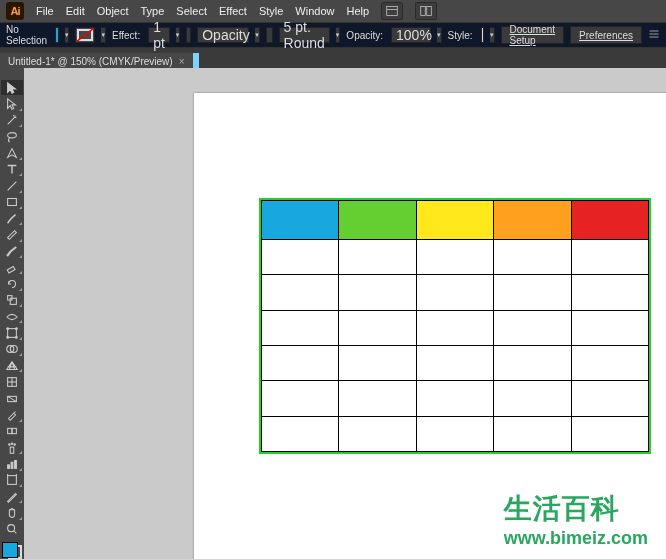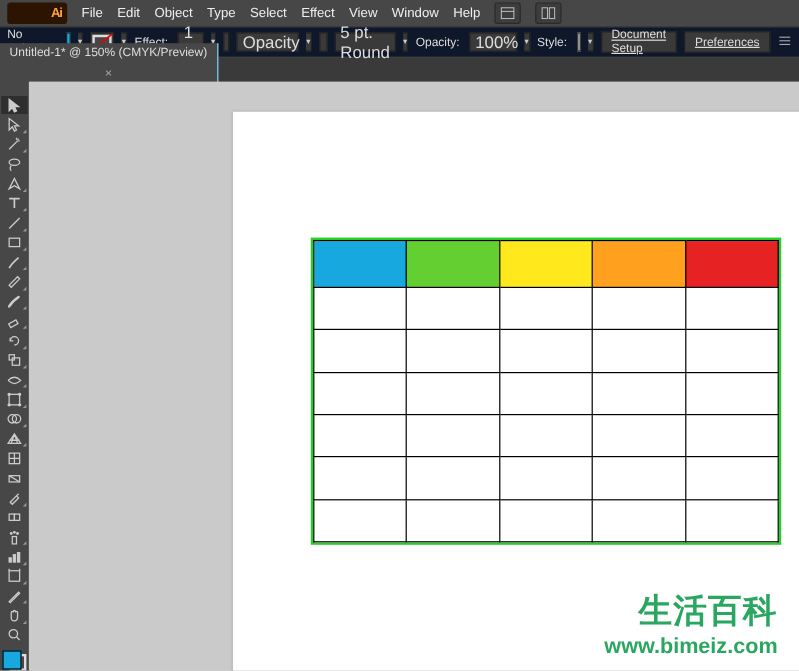--- a/index.html
+++ b/index.html
@@ -32,21 +32,20 @@
     height: 18px;
     background: #2b1400;
     border-radius: 3px;
     display: flex;
     align-items: center;
     justify-content: center;
     font-weight: 700;
     color: #ffa040;
     font-size: 11px;
     letter-spacing: -1px;
-    padding-left: 32px;
   }
   .menubar .item {
     color: #eee;
     cursor: default;
   }
   .menubar .icon-slot {
     width: 20px;
     height: 16px;
     border: 1px solid #2a2a2a;
     background: #3d3d3d;
@@ -152,25 +151,24 @@
     align-items: flex-end;
     height: 22px;
     background: #3a3a3a;
     border-bottom: 1px solid #222;
   }
   .tab {
     background: #474747;
     padding: 3px 8px;
     font-size: 10px;
     color: #ddd;
-    border-right: 1px solid #7dd3fc;
+    border-right: 6px solid #7dd3fc;
     display: flex;
     align-items: center;
     gap: 6px;
-    flex-direction: column;
   }
   .tab-close {
     color: #aaa;
     font-size: 10px;
     cursor: default;
   }
   
   .tools {
     position: absolute;
     left: 0;
@@ -278,21 +276,21 @@
   .table-outer tr.hdr td:nth-child(2) { background: #63cf31; }
   .table-outer tr.hdr td:nth-child(3) { background: #ffe81b; }
   .table-outer tr.hdr td:nth-child(4) { background: #ffa01e; }
   .table-outer tr.hdr td:nth-child(5) { background: #e62222; }
   .table-outer tr.hdr td { height: 36px; }
   
   .watermark {
     position: absolute;
     right: 18px;
     bottom: 10px;
-    text-align: right;
+    text-align: left;
     pointer-events: none;
   }
   .wm-top {
     font-size: 28px;
     font-weight: 700;
     color: #29a65f;
     text-shadow: 0 1px 0 #fff, 1px 0 0 #fff, 0 -1px 0 #fff, -1px 0 0 #fff;
     letter-spacing: 1px;
   }
   .wm-bot {
@@ -310,21 +308,21 @@
   <div class="menubar">
     <div class="app-icon">
         <span>Ai</span>
       </div>
     <span class="item">File</span>
     <span class="item">Edit</span>
     <span class="item">Object</span>
     <span class="item">Type</span>
     <span class="item">Select</span>
     <span class="item">Effect</span>
-    <span class="item">View</span>
+    <span class="item">Style</span>
     <span class="item">Window</span>
     <span class="item">Help</span>
     <div class="icon-slot">
       <svg viewBox="0 0 16 16" width="14" height="12">
           <rect x="1" y="2" width="14" height="12" fill="none" stroke="#ccc"></rect>
           <line x1="1" y1="6" x2="15" y2="6" stroke="#ccc"></line>
         </svg>
     </div>
     <div class="icon-slot">
       <svg viewBox="0 0 16 16" width="14" height="12">

